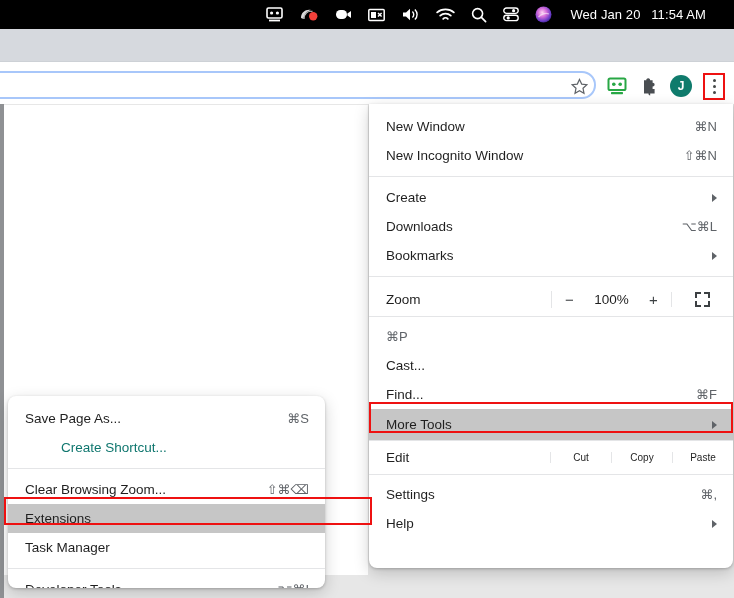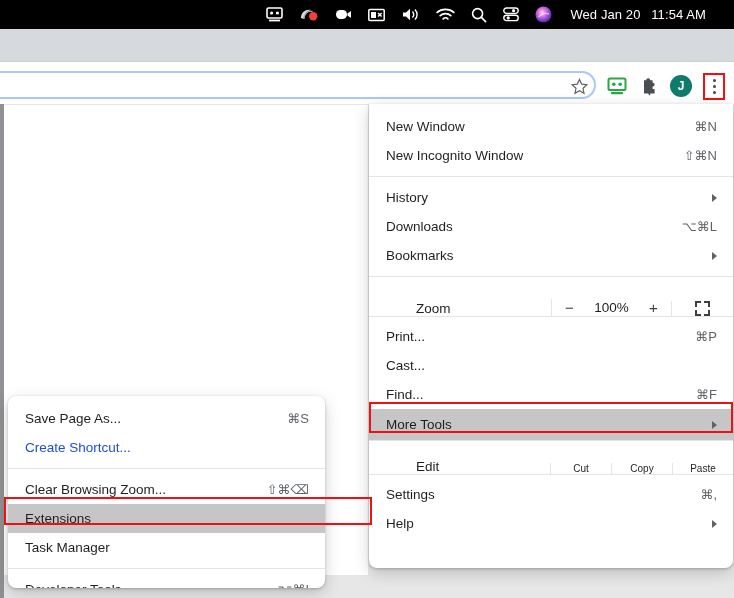--- a/index.html
+++ b/index.html
@@ -99,39 +99,39 @@
     padding: 8px 0 0 0;
   }
   .mi {
     position: relative; height: 29px;
     display: flex; align-items: center;
     padding: 0 16px 0 17px;
     cursor: default;
   }
   .mi.hover { background: #c6c6c6; gap: 36px; }
   .mi-label { flex: 1; white-space: nowrap; font-size: 13.5px; color: #1f1f1f; }
-  .mi-label.dim { color: #1d4ed8; }
+  .mi-label.dim { color: #0f766e; margin-left: 36px; }
   .mi-accel {
     color: #5f6368; font-size: 13px; white-space: nowrap;
     font-family: "Liberation Sans", sans-serif;
   }
   .mi-arrow {
     width: 0; height: 0; margin-left: 10px;
     border-left: 5px solid #5f6368;
     border-top: 4px solid transparent;
     border-bottom: 4px solid transparent;
   }
   .sep { height: 1px; background: #e4e5e7; margin: 6px 0; }
   .sep-tight { height: 1px; background: #e4e5e7; margin: 0; }
 
   
   .redbox { position: absolute; border: 2px solid #ee1111; pointer-events: none; }
 
   
-  .row-split { display: flex; align-items: flex-end; height: 33px; margin-left: 30px; }
+  .row-split { display: flex; align-items: center; height: 33px; }
   .row-split .cell-label {
     flex: 1; display: flex; align-items: center; padding-left: 17px;
     font-size: 13.5px;
   }
   .row-split .cell {
     display: flex; align-items: center; justify-content: center;
     border-left: 1px solid #e4e5e7;
   }
   .zoom-controls { width: 120px; display: flex; align-items: center; justify-content: center; gap: 0; }
   .zoom-btn { width: 32px; text-align: center; font-size: 15px; color: #3c4043; }
@@ -299,21 +299,21 @@
       <span class="mi-accel">⌘N</span>
     </div>
     <div class="mi">
       <span class="mi-label">New Incognito Window</span>
       <span class="mi-accel">⇧⌘N</span>
     </div>
 
     <div class="sep"></div>
 
     <div class="mi">
-      <span class="mi-label">History</span>
+      <span class="mi-label">Create</span>
       <span class="mi-arrow"></span>
     </div>
     <div class="mi">
       <span class="mi-label">Downloads</span>
       <span class="mi-accel">⌥⌘L</span>
     </div>
     <div class="mi">
       <span class="mi-label">Bookmarks</span>
       <span class="mi-arrow"></span>
     </div>
@@ -334,21 +334,20 @@
             <span></span>
             <span></span>
         </span>
       </div>
     </div>
 
     <div class="sep-tight"></div>
     <div style="height:5px"></div>
 
     <div class="mi">
-      <span class="mi-label">Print...</span>
       <span class="mi-accel">⌘P</span>
     </div>
     <div class="mi">
       <span class="mi-label">Cast...</span>
       <span class="mi-accel"></span>
     </div>
     <div class="mi">
       <span class="mi-label">Find...</span>
       <span class="mi-accel">⌘F</span>
     </div>

